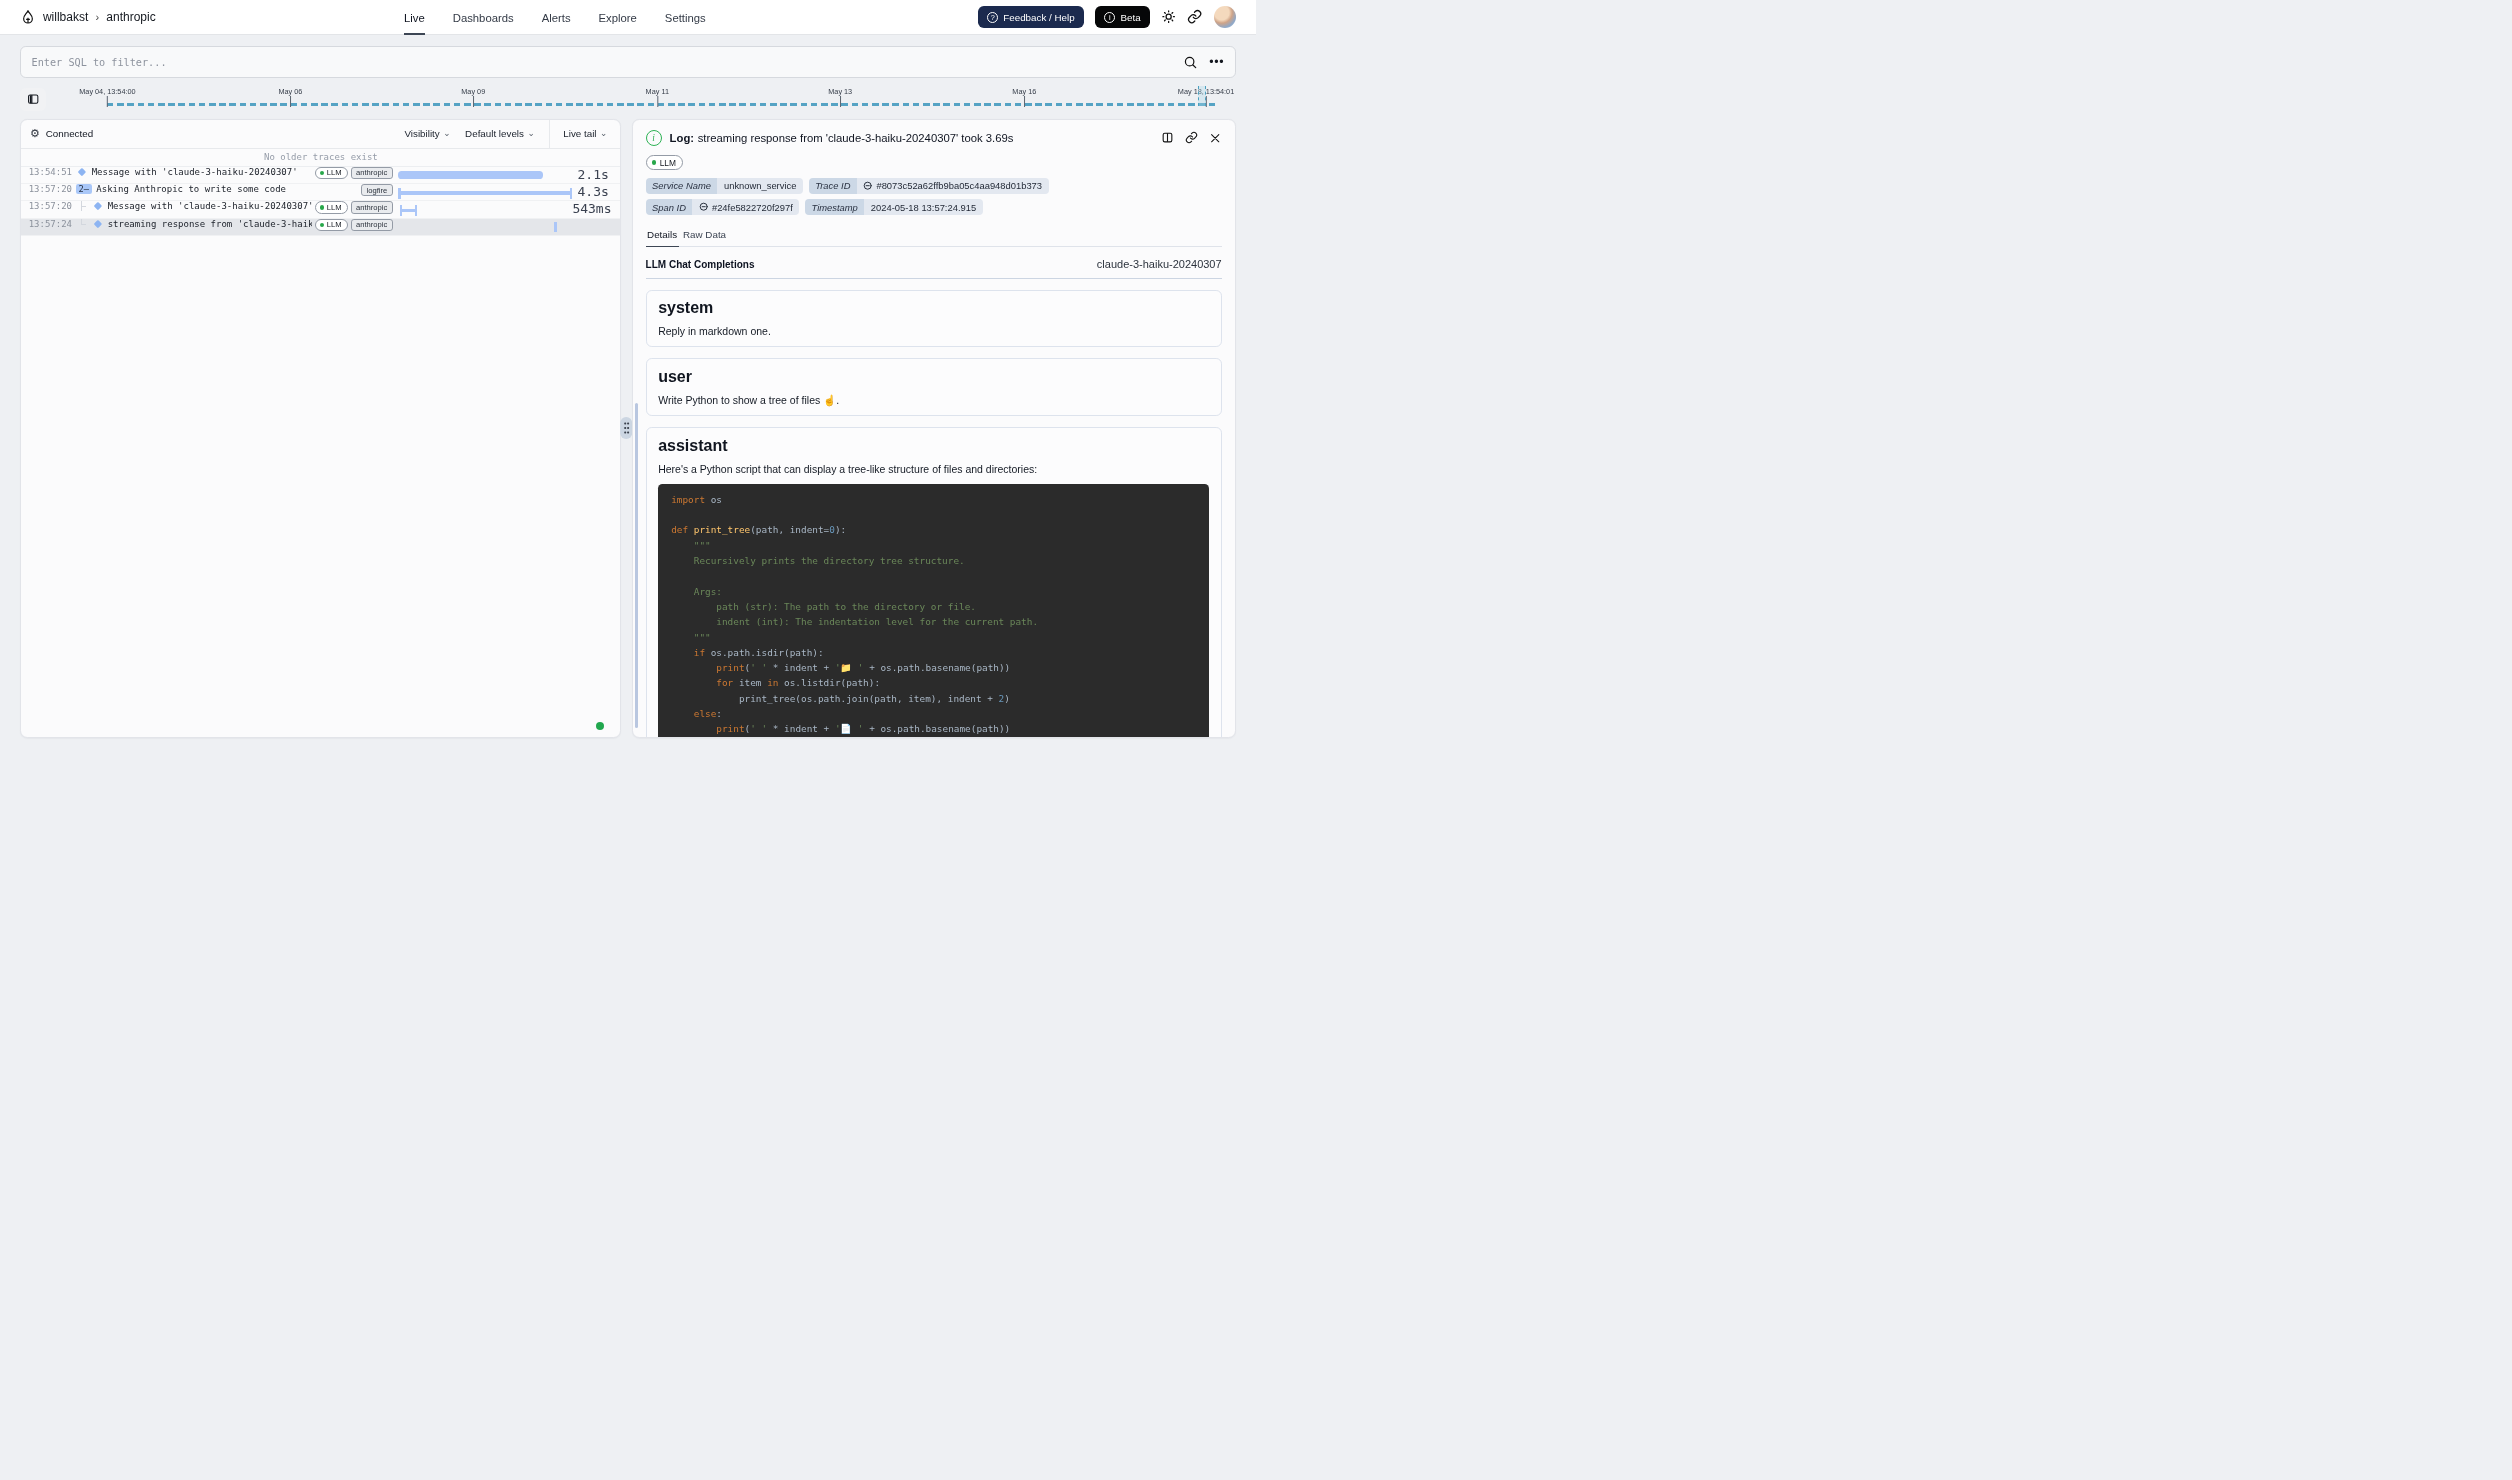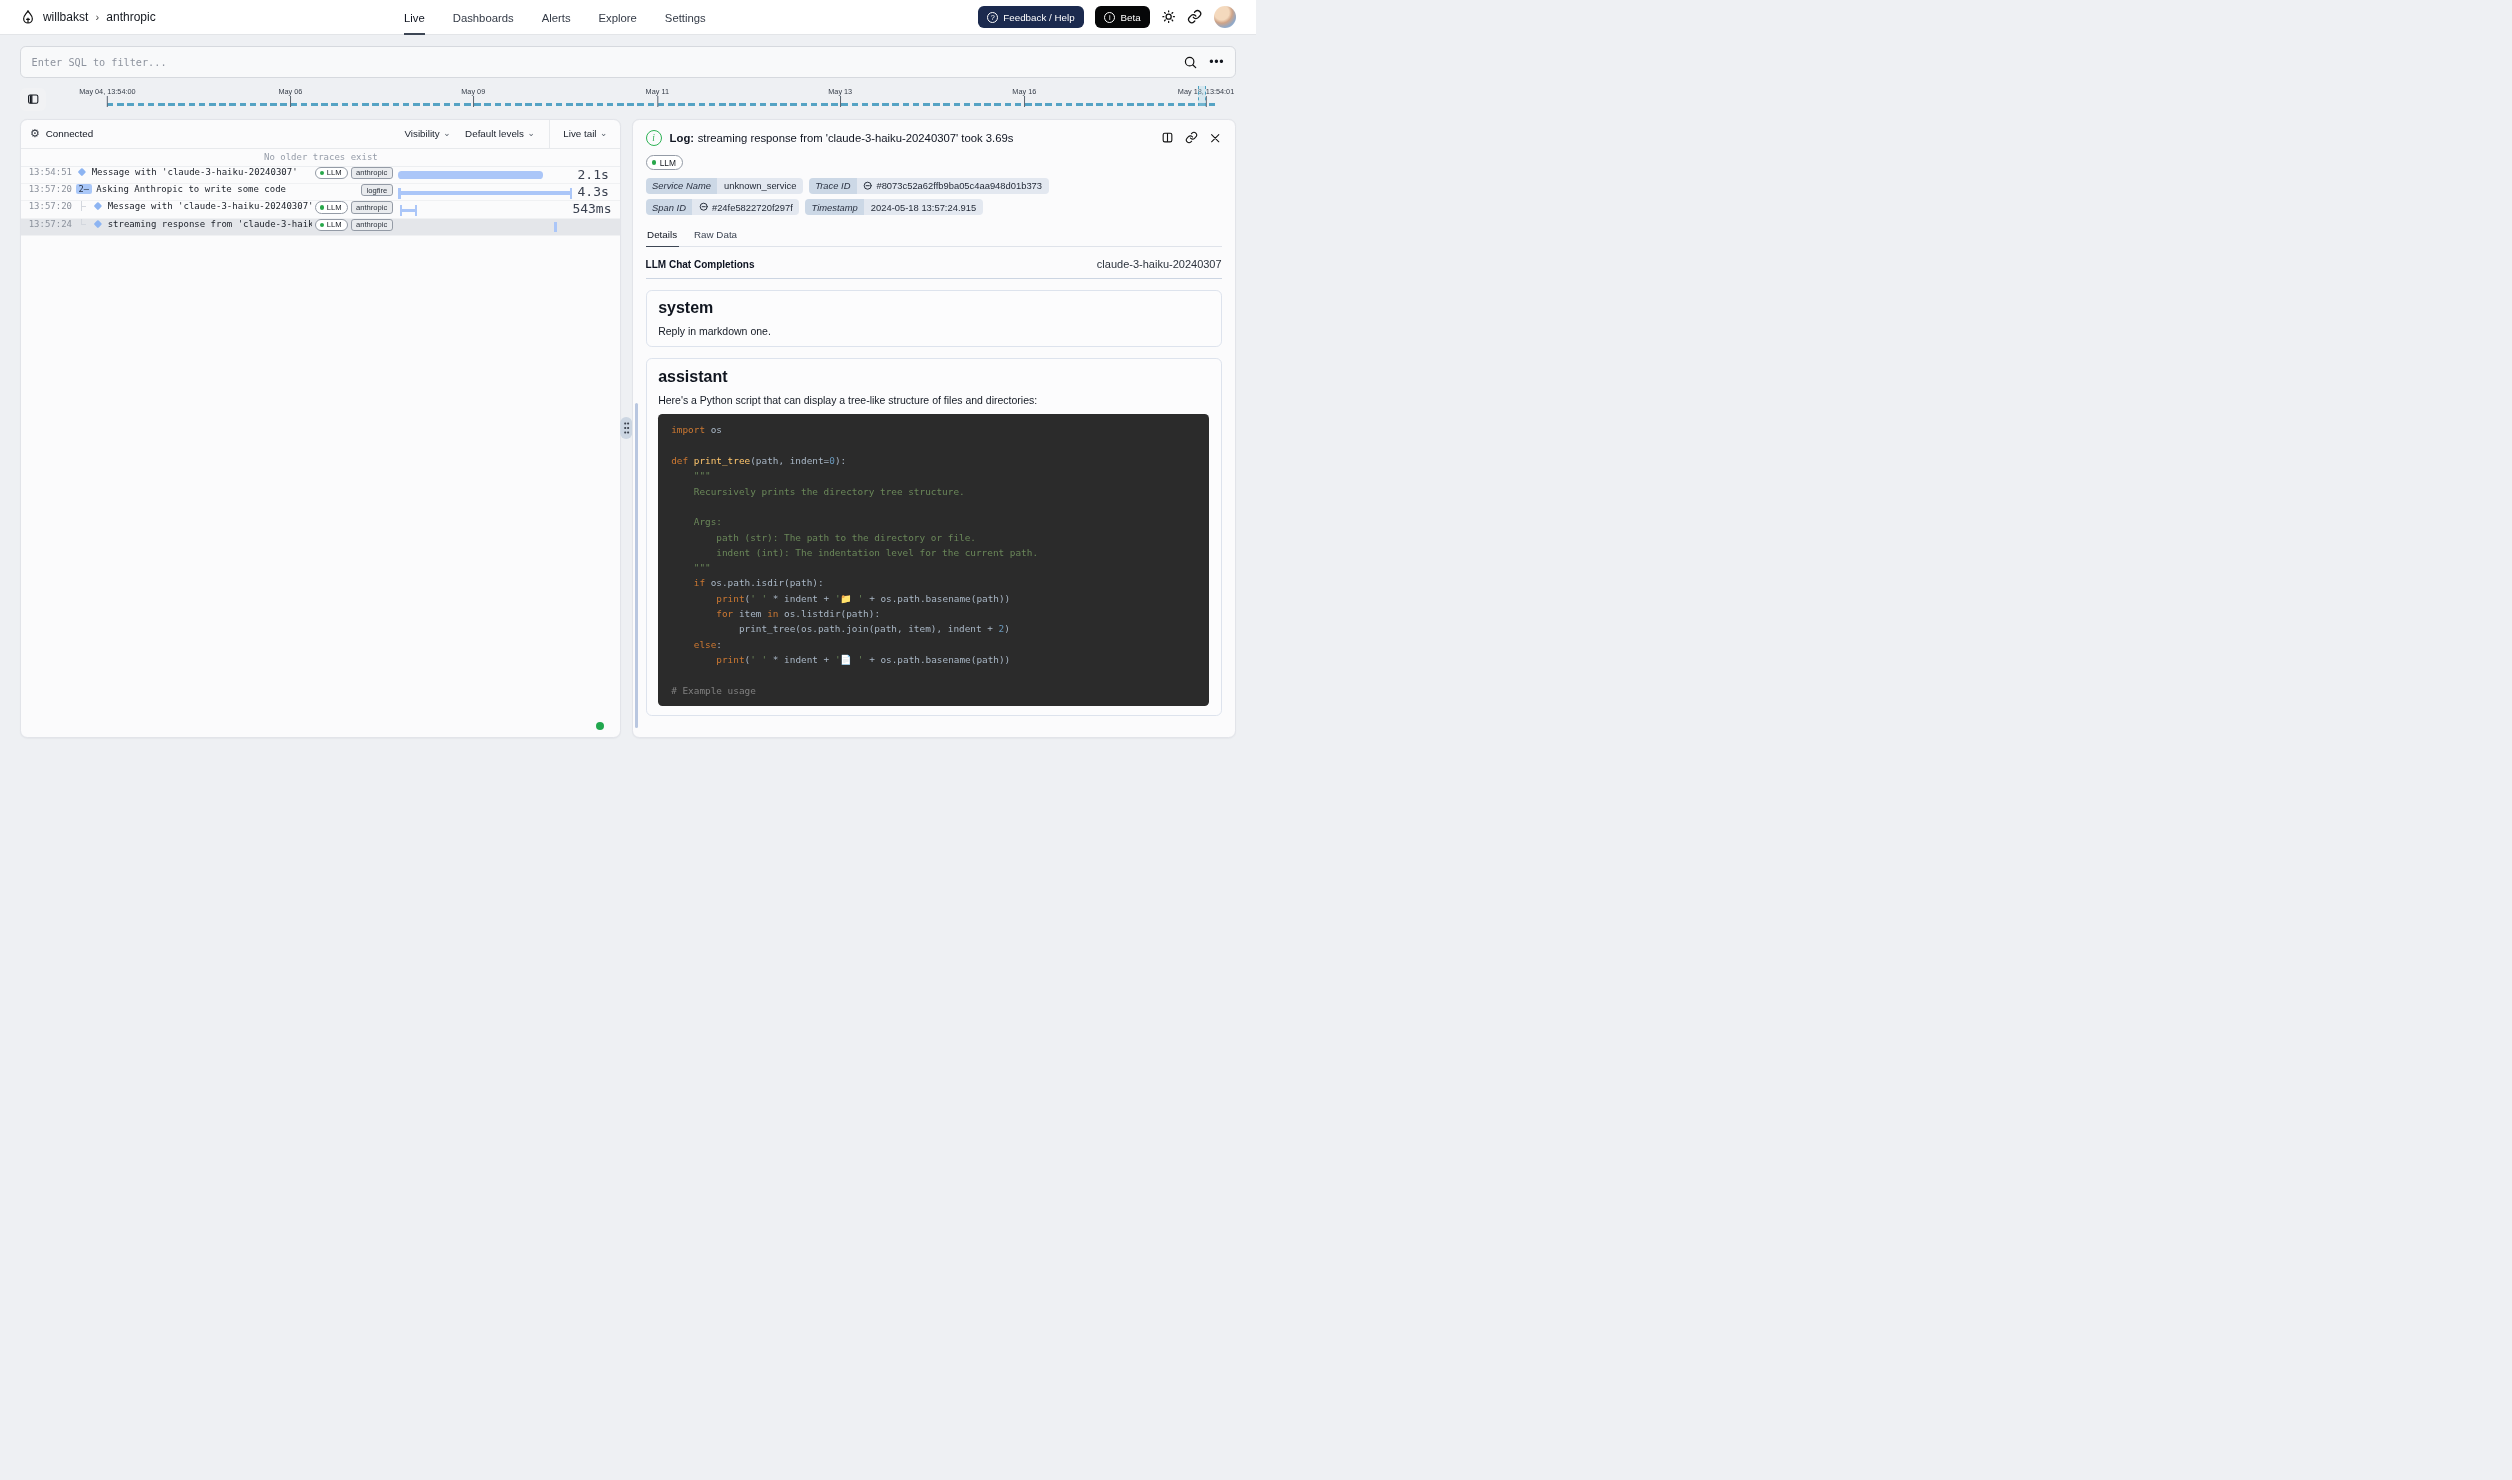--- a/index.html
+++ b/index.html
@@ -118,21 +118,21 @@
                font-family:"Liberation Serif", serif; font-style:italic; font-size:9.4px; }
   .dp-title { font-size:11.3px; color:#0f1420; }
   .dp-title b { margin-right:3.6px; }
   .dp-actions { margin-left:auto; display:flex; align-items:center; gap:11px; color:#14181f; }
   .llm-pill { margin-top:9.4px; display:inline-flex; align-items:center; gap:3.6px; border:0.7px solid #949ba6;
               border-radius:8px; padding:1.5px 6.5px 1.5px 5.1px; font-size:8.4px; background:#fff; color:#14181f; }
   .tags { margin-top:8px; display:flex; flex-wrap:wrap; gap:5.8px; max-width:523px; }
   .tag { display:flex; border-radius:4px; overflow:hidden; font-size:9.4px; }
   .tag-label { background:#ccd8e6; padding:2.2px 6.5px; font-style:italic; color:#2a3242; }
   .tag-value { background:#e3e8f0; padding:2.2px 6.5px; color:#1f2633; display:flex; align-items:center; gap:3.6px; }
-  .dp-tabs { margin-top:11px; border-bottom:0.7px solid #dfe3ea; display:flex; gap:14px; }
+  .dp-tabs { margin-top:11px; border-bottom:0.7px solid #dfe3ea; display:flex; gap:3px; }
   .dp-tab { padding:3.6px 1.5px 5.8px; font-size:9.8px; color:#3c4452; cursor:pointer;
             border-bottom:1.8px solid transparent; margin-bottom:-0.7px; }
   .dp-tab.active { color:#0f1420; border-bottom-color:#3d4654; }
   .section-head { margin-top:11px; display:flex; align-items:baseline; justify-content:space-between; }
   .section-title { font-size:10px; font-weight:bold; color:#0c1220; }
   .section-model { font-size:11px; color:#2c333d; }
   .section-rule { border-bottom:0.7px solid #ccd5e2; margin-top:7.3px; }
   .msg-card { margin-top:11px; border:0.7px solid #dde3ed; border-radius:5.8px; background:#fcfcfd; padding:8.7px 11.6px; }
   .msg-role { font-weight:bold; font-size:16px; color:#10151f; }
   .msg-text { margin-top:8px; font-size:10.5px; color:#141a24; }
@@ -431,20 +431,24 @@
       <span class="section-title">LLM Chat Completions</span>
       <span class="section-model">claude-3-haiku-20240307</span>
     </div>
     <div class="section-rule"></div>
 
     <div class="msg-card">
       <div class="msg-role">system</div>
       <div class="msg-text">Reply in markdown one.</div>
     </div>
 
+    <div class="msg-card">
+      <div class="msg-role">user</div>
+      <div class="msg-text">Write Python to show a tree of files ☝️.</div>
+    </div>
 
     <div class="msg-card">
       <div class="msg-role">assistant</div>
       <div class="msg-text">Here's a Python script that can display a tree-like structure of files and directories:</div>
       <div class="code-block">
           <div><span class="tok-kw">import</span><span class="tok-pl"> os</span></div>
           <div>&nbsp;</div>
           <div><span class="tok-kw">def </span><span class="tok-fn">print_tree</span><span class="tok-pl">(path, indent=</span><span class="tok-num">0</span><span class="tok-pl">):</span></div>
           <div><span class="tok-str">    """</span></div>
           <div><span class="tok-str">    Recursively prints the directory tree structure.</span></div>

